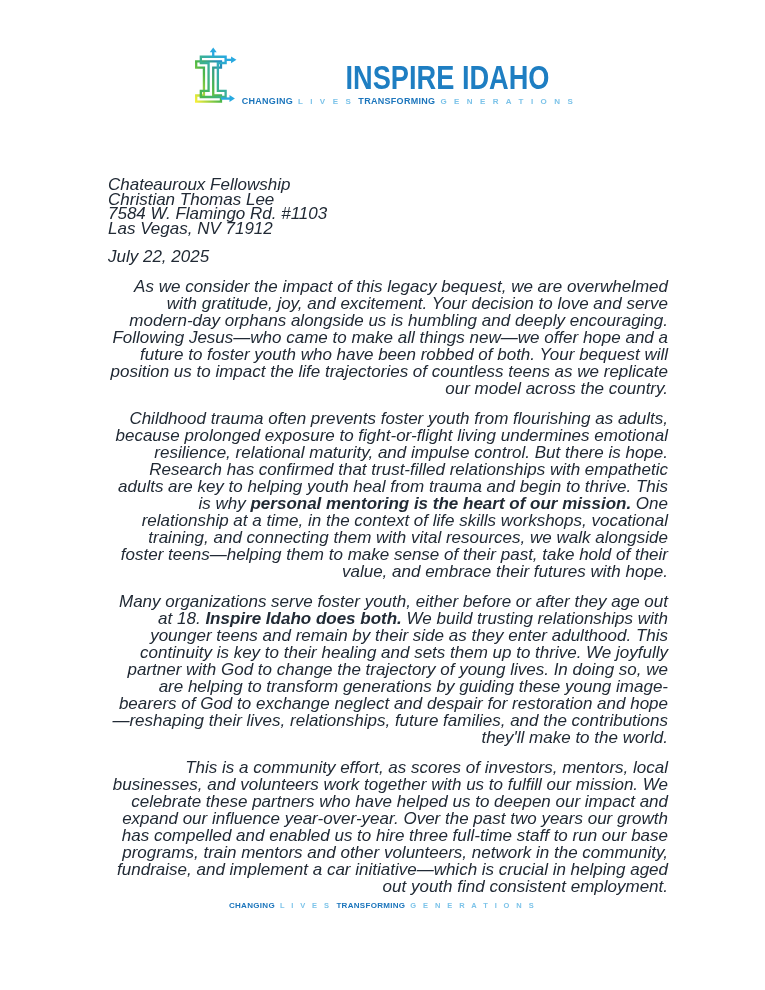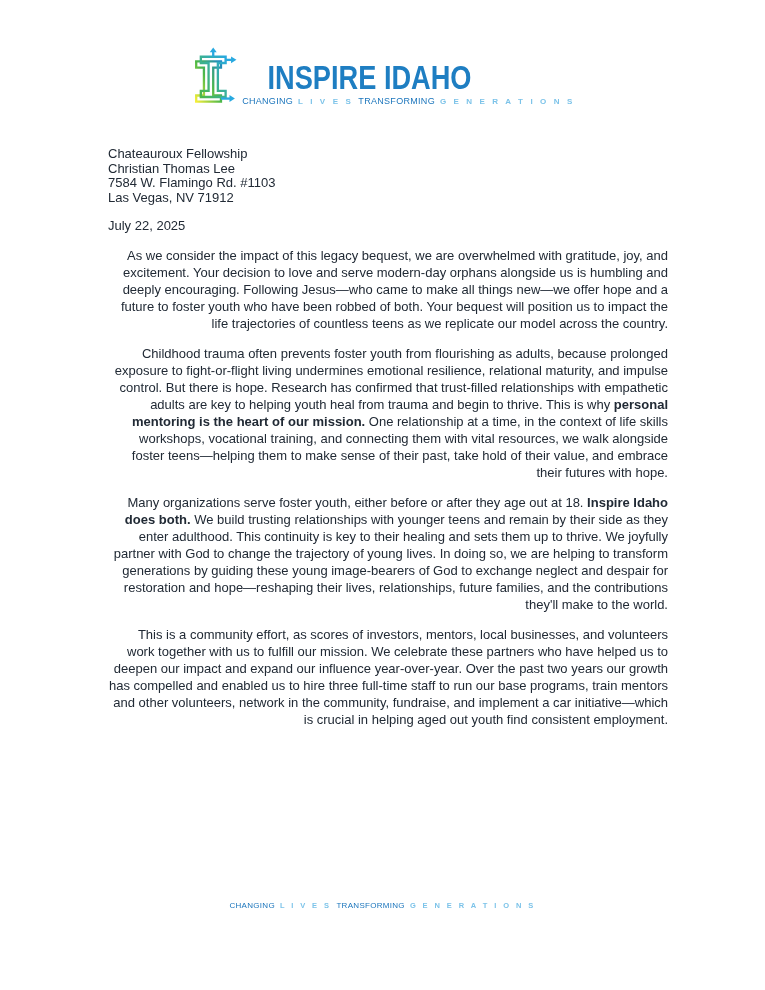--- a/index.html
+++ b/index.html
@@ -29,21 +29,21 @@
   }
   .logo-icon {
     width: 48px;
     height: 68px;
     margin-top: 2px;
     flex: 0 0 auto;
   }
   .logo-text {
     display: flex;
     flex-direction: column;
-    align-items: flex-start;
+    align-items: flex-end;
   }
   .logo-title {
     display: inline-block;
     font-weight: bold;
     font-size: 34px;
     line-height: 34px;
     letter-spacing: 0px;
     color: #1e7ec2;
     transform: scaleX(0.80);
     margin-top: 16px;
@@ -51,39 +51,40 @@
   }
   .tagline {
     display: flex;
     align-items: baseline;
     gap: 5px;
     margin-top: 2px;
     white-space: nowrap;
   }
   .tag-bold {
     font-size: 9px;
-    font-weight: normal;
+    font-weight: bold;
     letter-spacing: 0.3px;
     color: #1b75bc;
   }
   .tag-light {
     font-size: 8px;
     font-weight: bold;
     letter-spacing: 2.6px;
     color: #7cc3e9;
   }
 
   
   .letter-body {
     position: absolute;
-    top: 147px;
+    top: 178px;
     left: 108px;
     width: 560px;
-    font-size: 13px;
+    font-size: 17px;
     line-height: 17px;
+    font-style: italic;
   }
   .recipient-line {
     line-height: 14.5px;
   }
   .date-line {
     margin-top: 12px;
   }
   .salutation-line {
     margin-top: 23px;
   }

